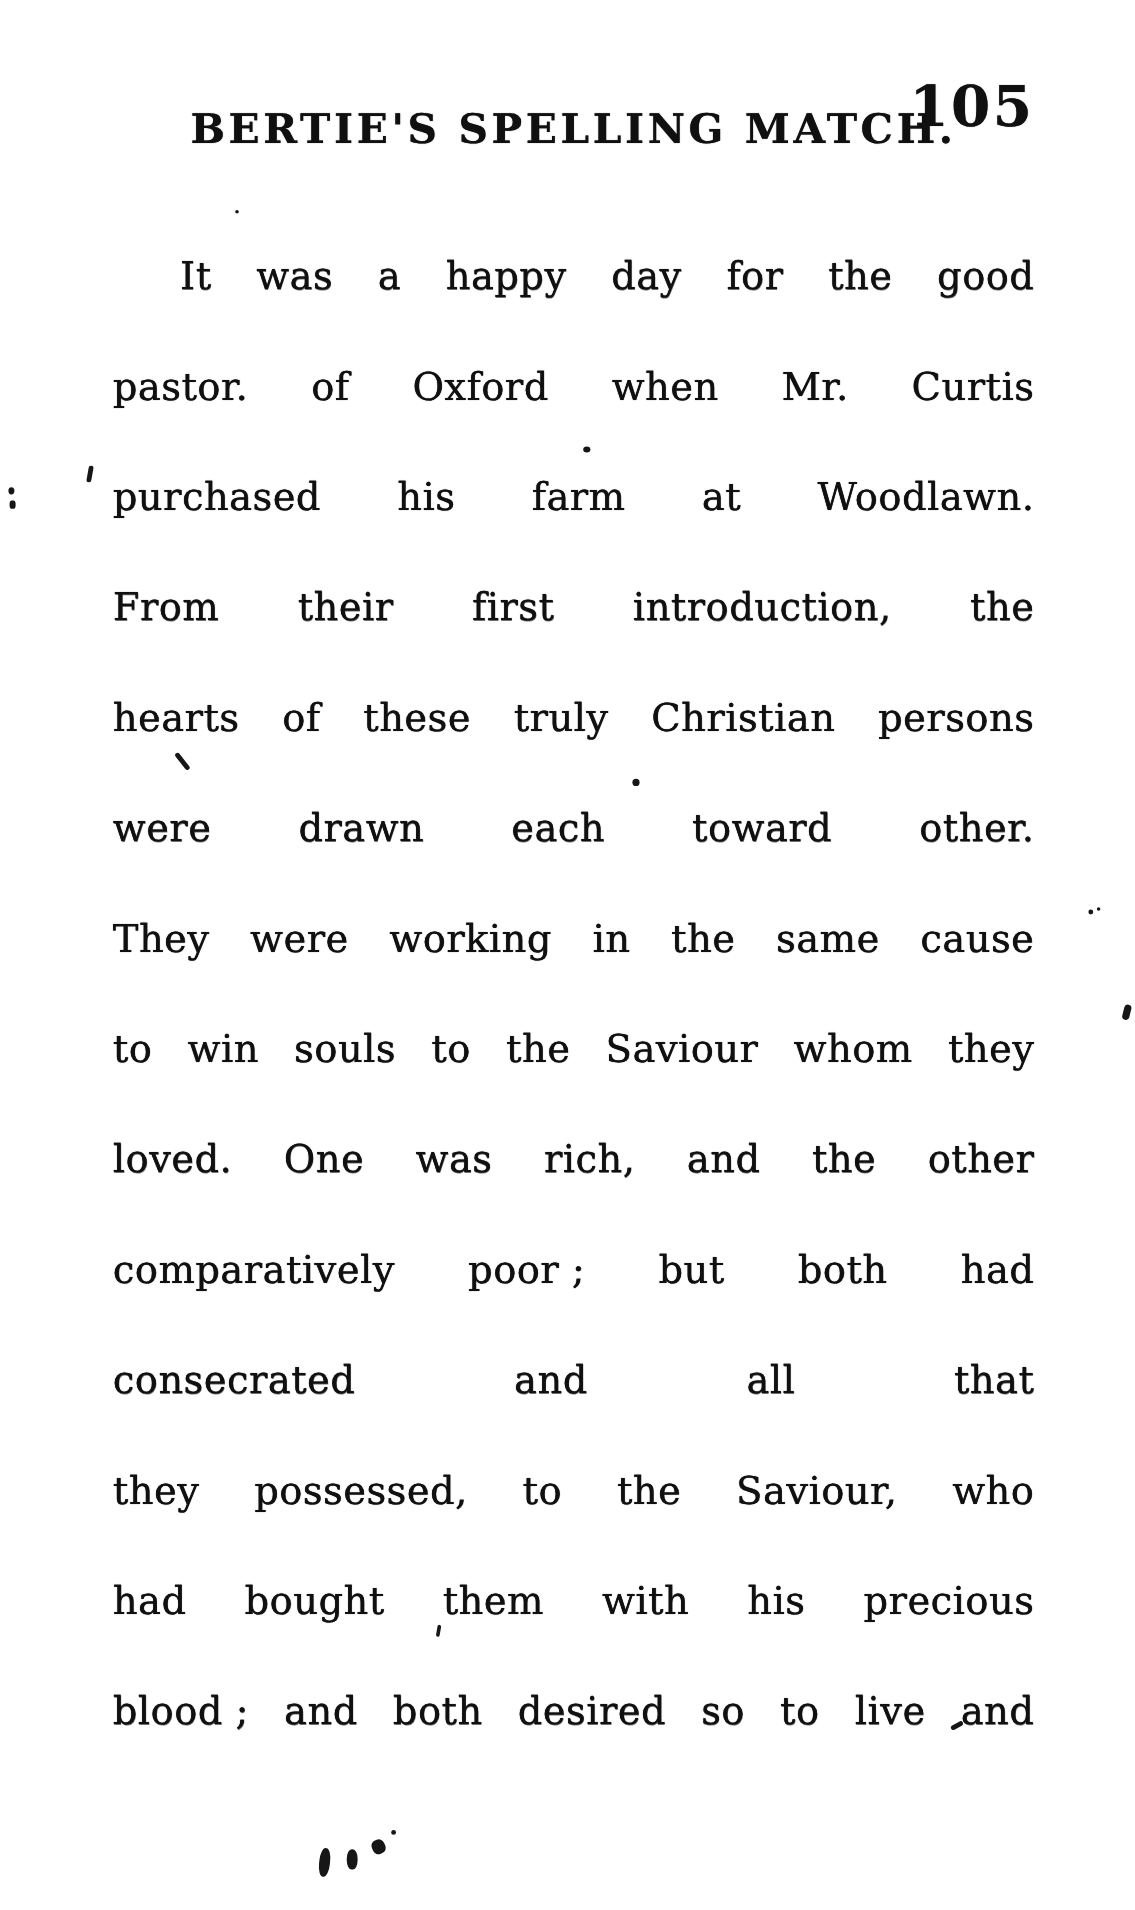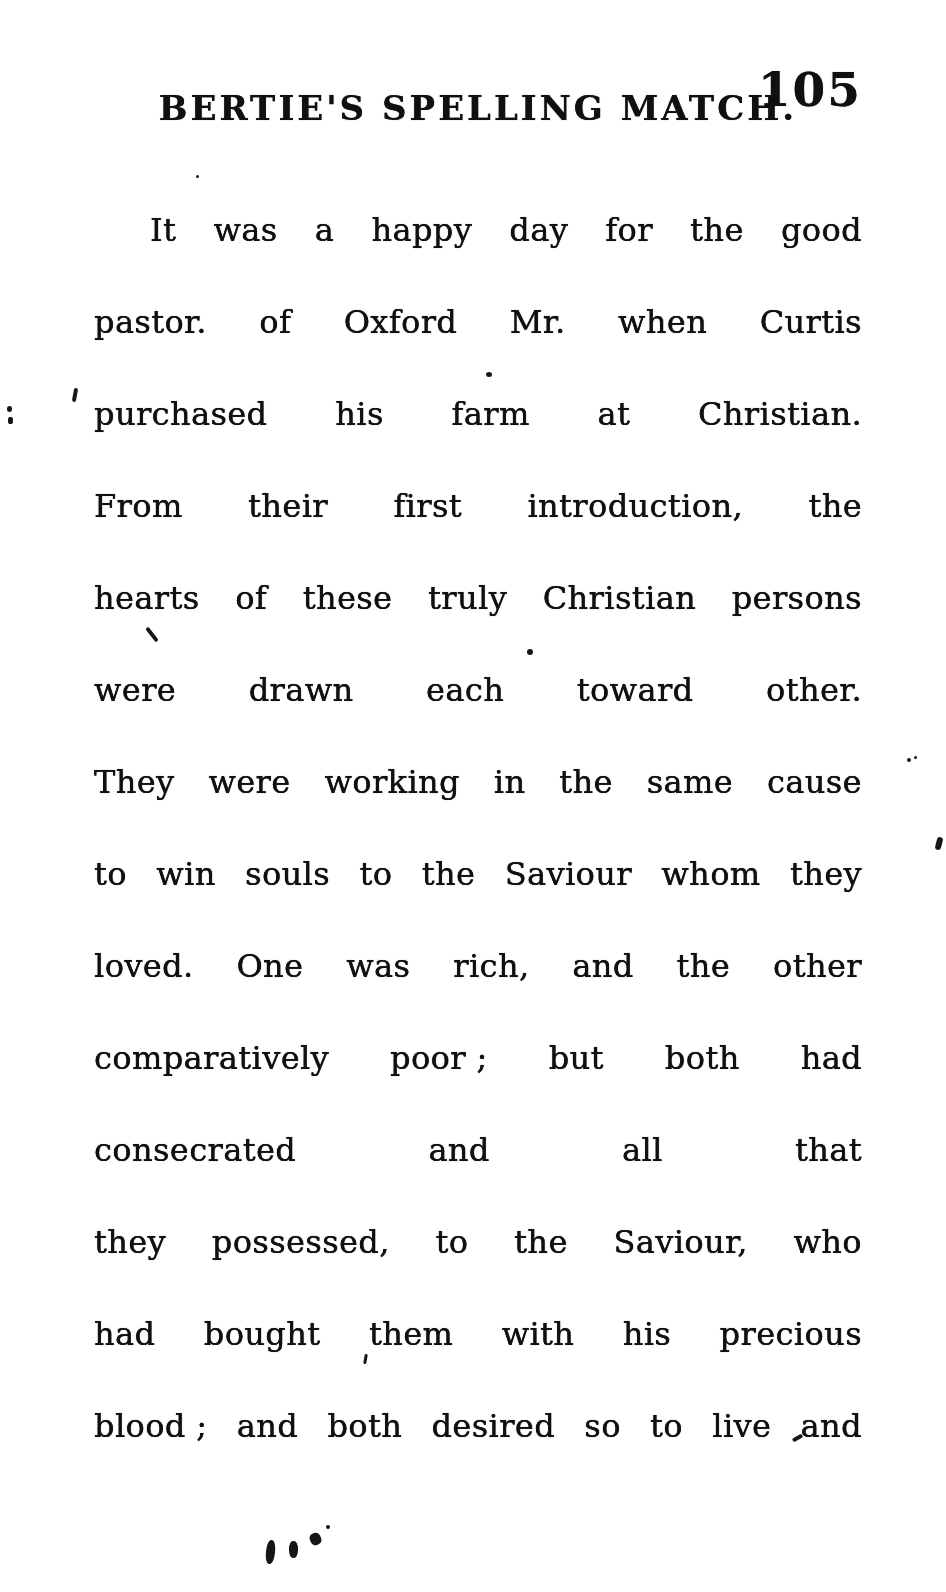--- a/index.html
+++ b/index.html
@@ -96,30 +96,30 @@
         <span class="word">happy</span>
         <span class="word">day</span>
         <span class="word">for</span>
         <span class="word">the</span>
         <span class="word">good</span>
       </div>
       <div class="text-line">
         <span class="word">pastor.</span>
         <span class="word">of</span>
         <span class="word">Oxford</span>
+        <span class="word">when</span>
         <span class="word">Mr.</span>
-        <span class="word">when</span>
         <span class="word">Curtis</span>
       </div>
       <div class="text-line">
         <span class="word">purchased</span>
         <span class="word">his</span>
         <span class="word">farm</span>
         <span class="word">at</span>
-        <span class="word">Christian.</span>
+        <span class="word">Woodlawn.</span>
       </div>
       <div class="text-line">
         <span class="word">From</span>
         <span class="word">their</span>
         <span class="word">first</span>
         <span class="word">introduction,</span>
         <span class="word">the</span>
       </div>
       <div class="text-line">
         <span class="word">hearts</span>

